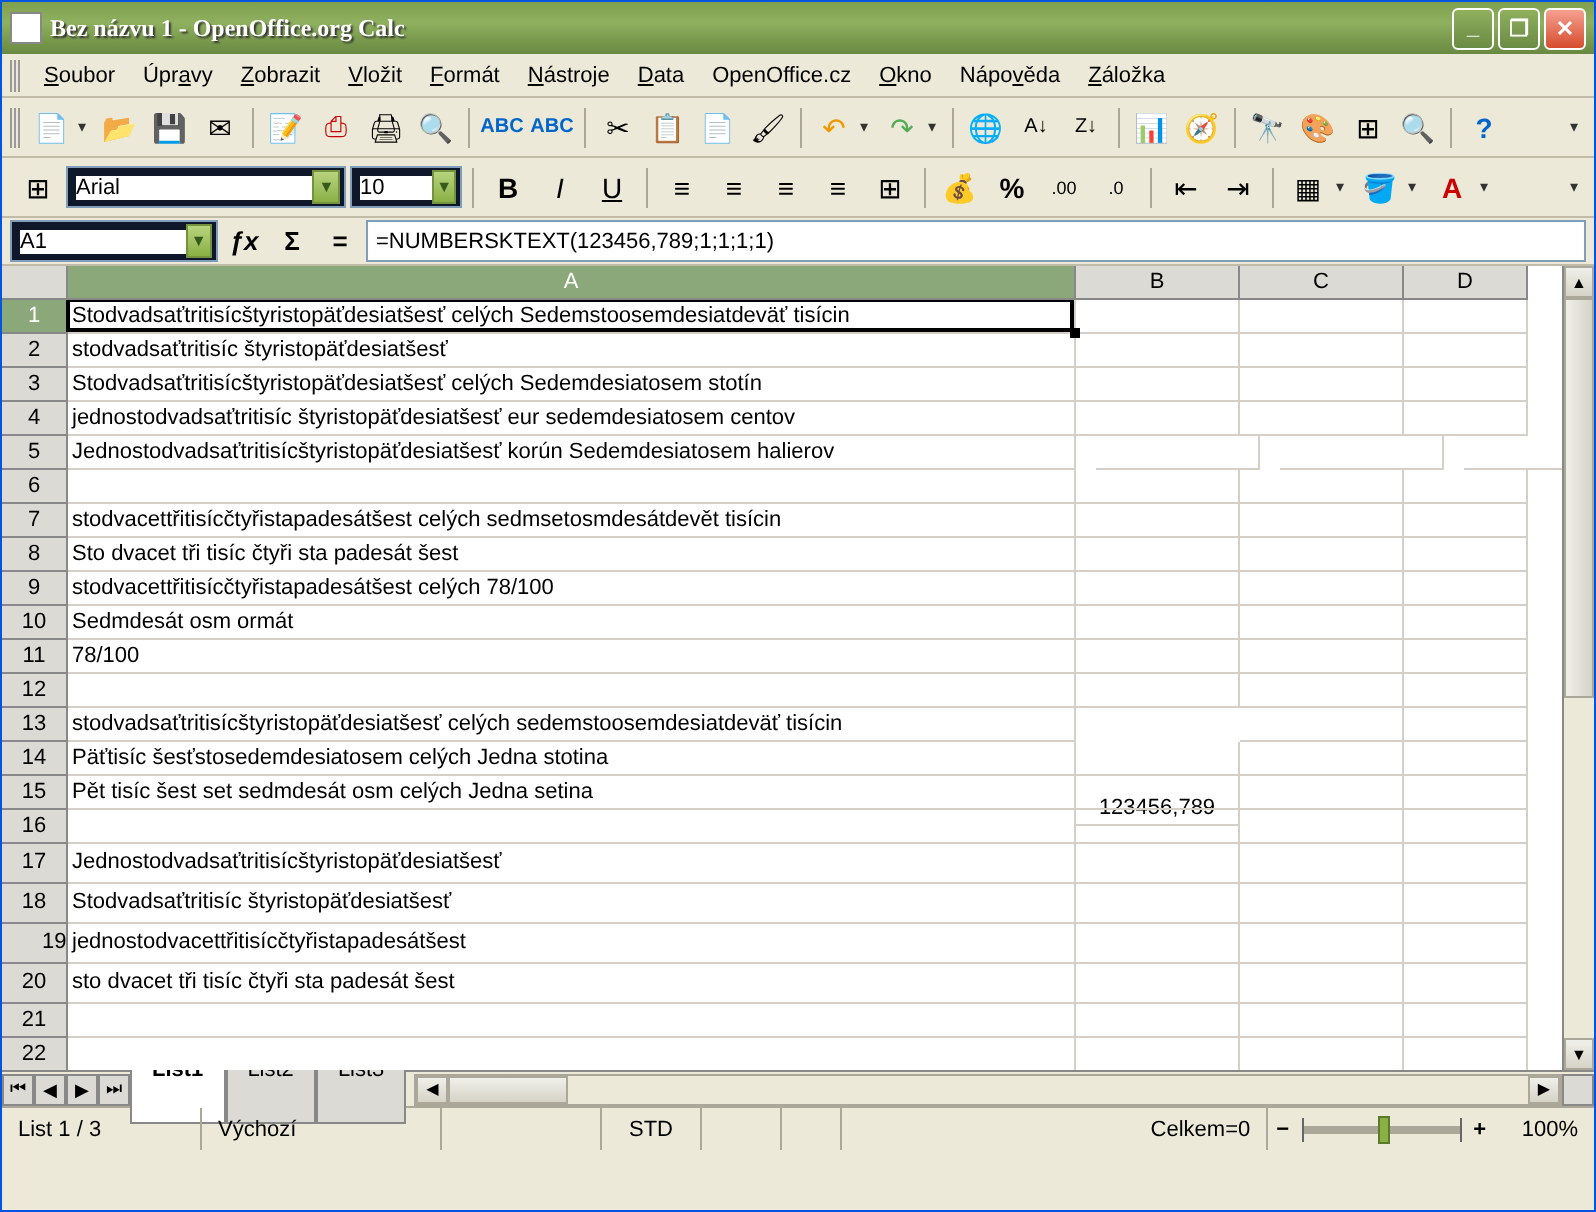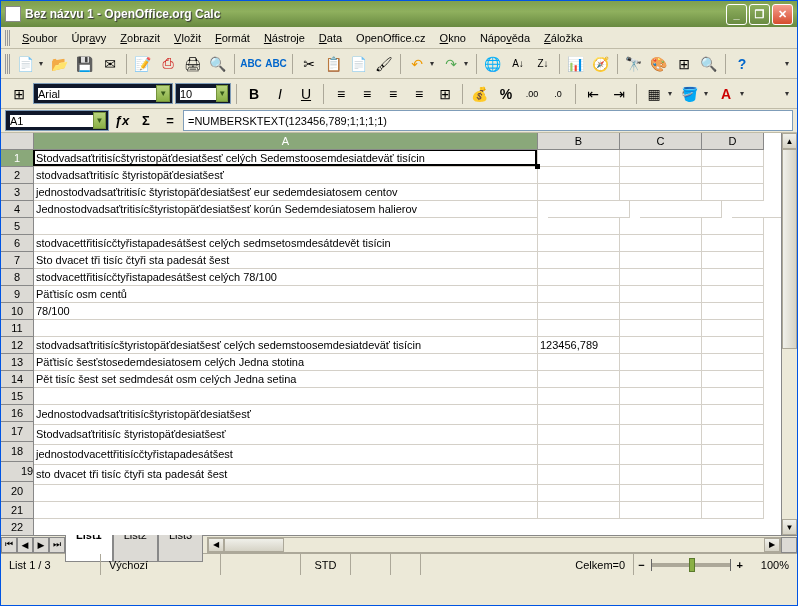--- a/index.html
+++ b/index.html
@@ -1,19 +1,19 @@
 <!DOCTYPE html>
 <html><head>
 <meta charset="utf-8">
 <style>
 * { box-sizing: border-box; margin: 0; padding: 0; font-family: Tahoma, Arial, sans-serif; }
 body { background: #ece9d8; font-size: 11px; width: 798px; height: 606px; overflow: hidden; border: 1px solid #0054e3; }
 .titlebar { height: 26px; background: linear-gradient(#7e9f4e, #8fb05e 40%, #688940); display: flex; align-items: center; padding: 0 4px; color: #fff; }
 .titlebar .doc-icon { width: 16px; height: 16px; background: #fff; border: 1px solid #888; margin-right: 4px; }
-.titlebar .title { flex: 1; font-size: 12px; font-weight: bold; text-shadow: 1px 1px 1px #333; }
+.titlebar .title { flex: 1; font-size: 12px; font-weight: bold; text-shadow: 1px 1px 1px #333; font-family: Liberation Serif, serif; }
 .titlebar .win-btn { width: 21px; height: 21px; margin-left: 2px; border: 1px solid #fff; border-radius: 3px; display: flex; align-items: center; justify-content: center; font-weight: bold; font-size: 11px; cursor: pointer; }
 .titlebar .min-btn, .titlebar .max-btn { background: linear-gradient(#8fb05e, #6a8b42); color: #fff; }
 .titlebar .close-btn { background: linear-gradient(#f5a090, #d64d2e); color: #fff; }
 .menubar { height: 22px; background: #ece9d8; display: flex; align-items: center; padding: 0 4px; border-bottom: 1px solid #c0bca8; }
 .menubar .grip { width: 6px; height: 16px; background: repeating-linear-gradient(90deg, #999 0 1px, transparent 1px 2px); margin-right: 4px; }
 .menu-item { padding: 2px 7px; cursor: pointer; }
 .menu-item u { text-decoration: underline; }
 .toolbar { height: 30px; background: #ece9d8; display: flex; align-items: center; padding: 0 4px; border-bottom: 1px solid #c0bca8; gap: 1px; }
 .toolbar .grip { width: 6px; height: 20px; background: repeating-linear-gradient(90deg, #999 0 1px, transparent 1px 2px); margin-right: 2px; }
 .tb-btn { width: 24px; height: 24px; border: 1px solid transparent; display: flex; align-items: center; justify-content: center; cursor: pointer; font-size: 14px; }
@@ -31,21 +31,21 @@
 .corner { width: 33px; height: 17px; background: #dcdad5; border-right: 1px solid #888; border-bottom: 1px solid #888; }
 .col-headers { display: flex; height: 17px; }
 .col-h { background: #dcdad5; border-right: 1px solid #888; border-bottom: 1px solid #888; text-align: center; font-size: 11px; line-height: 16px; }
 .col-h.sel { background: #8aa87a; color: #fff; }
 .row-headers { width: 33px; }
 .row-h { height: 17px; background: #dcdad5; border-right: 1px solid #888; border-bottom: 1px solid #888; text-align: center; font-size: 11px; line-height: 16px; }
 .row-h.sel { background: #8aa87a; color: #fff; }
 .grid { position: relative; }
 .grow { display: flex; height: 17px; }
 .gcell { border-right: 1px solid #d4d0c8; border-bottom: 1px solid #d4d0c8; font-size: 11px; padding: 0 2px; line-height: 16px; overflow: visible; white-space: nowrap; }
-.gcell.num { text-align: left; }
+.gcell.num { text-align: center; margin-top: 42px; }
 .sel-cell { position: absolute; border: 2px solid #000; pointer-events: none; }
 .sel-handle { position: absolute; width: 5px; height: 5px; background: #000; }
 .vscroll { width: 16px; background: #ece9d8; border-left: 1px solid #888; display: flex; flex-direction: column; }
 .sb-btn { height: 16px; background: linear-gradient(#f0f0ea, #d6d3c6); border: 1px solid #aca899; display: flex; align-items: center; justify-content: center; font-size: 8px; cursor: pointer; }
 .sb-track { flex: 1; background: #ece9d8; position: relative; }
 .sb-thumb-v { position: absolute; left: 0; right: 0; top: 0; height: 200px; background: linear-gradient(90deg, #f0f0ea, #d6d3c6); border: 1px solid #aca899; }
 .bottom-nav { height: 18px; background: #ece9d8; border-top: 1px solid #888; display: flex; align-items: center; }
 .nav-btn { width: 16px; height: 16px; background: #dcdad5; border: 1px solid #888; display: flex; align-items: center; justify-content: center; font-size: 9px; cursor: pointer; }
 .sheet-tab { height: 34px; padding: 0 10px; background: #fff; border: 1px solid #888; border-top: none; font-size: 11px; line-height: 15px; cursor: pointer; display: inline-block; }
 .sheet-tab.active { background: #fff; font-weight: bold; }
@@ -223,20 +223,26 @@
             <div class="gcell" style="width: 82px; height: 17px; line-height: 16px;"></div>
             <div class="gcell" style="width: 62px; height: 17px; line-height: 16px;"></div>
           </div>
           <div class="grow" style="height: 17px;">
             <div class="gcell" style="width: 504px; height: 17px; line-height: 16px;">stodvadsaťtritisíc štyristopäťdesiatšesť</div>
             <div class="gcell" style="width: 82px; height: 17px; line-height: 16px;"></div>
             <div class="gcell" style="width: 82px; height: 17px; line-height: 16px;"></div>
             <div class="gcell" style="width: 62px; height: 17px; line-height: 16px;"></div>
           </div>
           <div class="grow" style="height: 17px;">
+            <div class="gcell" style="width: 504px; height: 17px; line-height: 16px;">Stodvadsaťtritisícštyristopäťdesiatšesť celých Sedemdesiatosem stotín</div>
+            <div class="gcell" style="width: 82px; height: 17px; line-height: 16px;"></div>
+            <div class="gcell" style="width: 82px; height: 17px; line-height: 16px;"></div>
+            <div class="gcell" style="width: 62px; height: 17px; line-height: 16px;"></div>
+          </div>
+          <div class="grow" style="height: 17px;">
             <div class="gcell" style="width: 504px; height: 17px; line-height: 16px;">jednostodvadsaťtritisíc štyristopäťdesiatšesť eur sedemdesiatosem centov</div>
             <div class="gcell" style="width: 82px; height: 17px; line-height: 16px;"></div>
             <div class="gcell" style="width: 82px; height: 17px; line-height: 16px;"></div>
             <div class="gcell" style="width: 62px; height: 17px; line-height: 16px;"></div>
           </div>
           <div class="grow" style="height: 17px; gap: 10px;">
             <div class="gcell" style="width: 504px; height: 17px; line-height: 16px;">Jednostodvadsaťtritisícštyristopäťdesiatšesť korún Sedemdesiatosem halierov</div>
             <div class="gcell" style="width: 82px; height: 17px; line-height: 16px;"></div>
             <div class="gcell" style="width: 82px; height: 17px; line-height: 16px;"></div>
             <div class="gcell" style="width: 62px; height: 17px; line-height: 16px;"></div>
@@ -259,21 +265,21 @@
             <div class="gcell" style="width: 82px; height: 17px; line-height: 16px;"></div>
             <div class="gcell" style="width: 62px; height: 17px; line-height: 16px;"></div>
           </div>
           <div class="grow" style="height: 17px;">
             <div class="gcell" style="width: 504px; height: 17px; line-height: 16px;">stodvacettřitisícčtyřistapadesátšest celých 78/100</div>
             <div class="gcell" style="width: 82px; height: 17px; line-height: 16px;"></div>
             <div class="gcell" style="width: 82px; height: 17px; line-height: 16px;"></div>
             <div class="gcell" style="width: 62px; height: 17px; line-height: 16px;"></div>
           </div>
           <div class="grow" style="height: 17px;">
-            <div class="gcell" style="width: 504px; height: 17px; line-height: 16px;">Päťtisíc osm centů</div>
+            <div class="gcell" style="width: 504px; height: 17px; line-height: 16px;">Sedmdesát osm ormát</div>
             <div class="gcell" style="width: 82px; height: 17px; line-height: 16px;"></div>
             <div class="gcell" style="width: 82px; height: 17px; line-height: 16px;"></div>
             <div class="gcell" style="width: 62px; height: 17px; line-height: 16px;"></div>
           </div>
           <div class="grow" style="height: 17px;">
             <div class="gcell" style="width: 504px; height: 17px; line-height: 16px;">78/100</div>
             <div class="gcell" style="width: 82px; height: 17px; line-height: 16px;"></div>
             <div class="gcell" style="width: 82px; height: 17px; line-height: 16px;"></div>
             <div class="gcell" style="width: 62px; height: 17px; line-height: 16px;"></div>
           </div>

